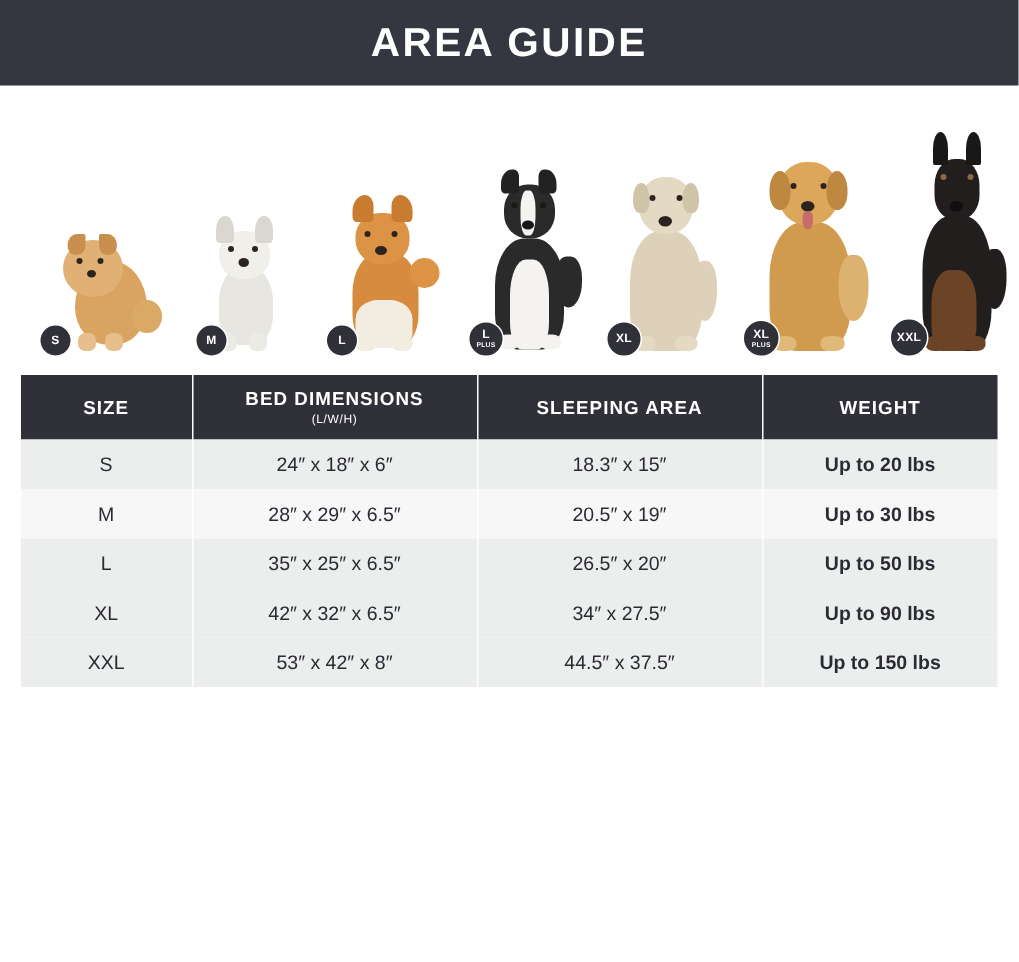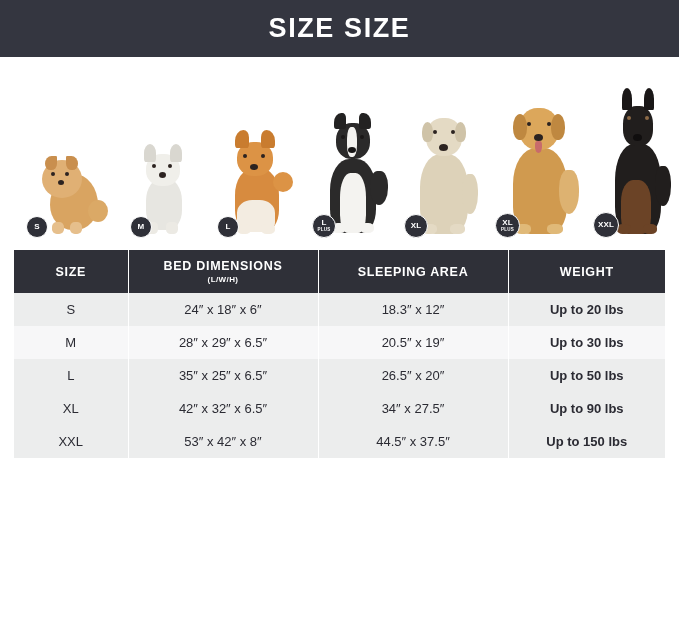--- a/index.html
+++ b/index.html
@@ -103,21 +103,21 @@
     letter-spacing: .7px;
     padding: 9px 4px;
     border-right: 1px solid #ffffff;
     text-align: center;
     vertical-align: middle;
   }
   thead th:last-child { border-right: none; }
   thead th .sub {
     display: block;
     font-size: 8px;
-    font-weight: bold;
+    font-weight: normal;
     letter-spacing: .4px;
     margin-top: 2px;
   }
   tbody td {
     font-size: 13px;
     text-align: center;
     padding: 9px 4px;
     border-right: 1px solid #ffffff;
     color: #2b2b33;
   }
@@ -129,21 +129,21 @@
   col.c2 { width: 190px; }
   col.c3 { width: 190px; }
   col.c4 { width: 157px; }
 </style>
 </head>
 <body>
 
 <div class="page">
 
   <div class="header-band">
-    <div class="header-title">SIZE SIZE</div>
+    <div class="header-title">AREA GUIDE</div>
   </div>
 
 
   <div class="dogs-row">
 
     <div class="dog" style="left:18px; width:76px; height:80px;">
       <div class="dog-shape">
         <div class="body-el" style="left:18px; top:18px; width:48px; height:56px; background:#d9a461; border-radius:50% 50% 46% 46%/55% 55% 45% 45%;"></div>
         <div class="body-el" style="left:10px; top:4px; width:40px; height:38px; background:#e0b074; border-radius:50%;"></div>
         <div class="body-el" style="left:13px; top:0px; width:12px; height:14px; background:#c98f4e; border-radius:60% 10% 50% 50%;"></div>
@@ -292,21 +292,21 @@
             <span class="sub">(L/W/H)</span>
           </th>
           <th>SLEEPING AREA</th>
           <th>WEIGHT</th>
         </tr>
       </thead>
       <tbody>
         <tr class="odd">
           <td>S</td>
           <td>24″ x 18″ x 6″</td>
-          <td>18.3″ x 12″</td>
+          <td>18.3″ x 15″</td>
           <td>Up to 20 lbs</td>
         </tr>
         <tr class="even">
           <td>M</td>
           <td>28″ x 29″ x 6.5″</td>
           <td>20.5″ x 19″</td>
           <td>Up to 30 lbs</td>
         </tr>
         <tr class="odd">
           <td>L</td>

